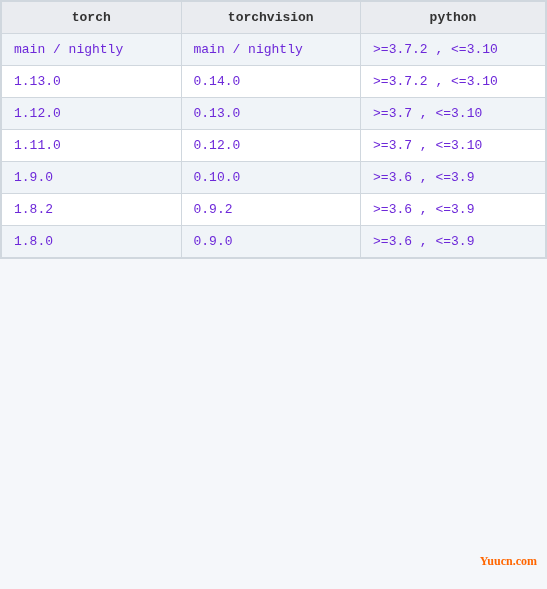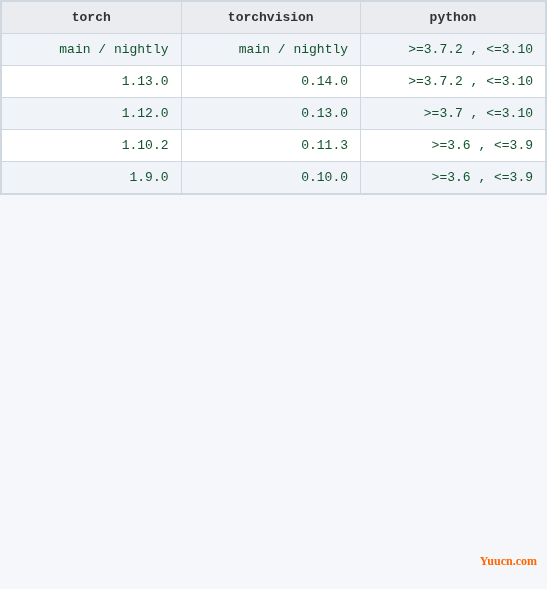--- a/index.html
+++ b/index.html
@@ -39,22 +39,22 @@
     tbody tr {
       background: #ffffff;
     }
 
     tbody tr:nth-child(odd) {
       background: #f0f4f8;
     }
 
     tbody tr td {
       padding: 8px 12px;
-      text-align: right;
-      color: #14532d;
+      text-align: left;
+      color: #6d28d9;
       border: 1px solid #d0d7de;
       font-size: 13px;
     }
 
     .col-torch { width: 33%; }
     .col-torchvision { width: 33%; }
     .col-python { width: 34%; }
 
     .watermark {
       position: fixed;
@@ -88,26 +88,36 @@
           <td>1.13.0</td>
           <td>0.14.0</td>
           <td>&gt;=3.7.2 , &lt;=3.10</td>
         </tr>
         <tr>
           <td>1.12.0</td>
           <td>0.13.0</td>
           <td>&gt;=3.7 , &lt;=3.10</td>
         </tr>
         <tr>
-          <td>1.10.2</td>
-          <td>0.11.3</td>
-          <td>&gt;=3.6 , &lt;=3.9</td>
+          <td>1.11.0</td>
+          <td>0.12.0</td>
+          <td>&gt;=3.7 , &lt;=3.10</td>
         </tr>
         <tr>
           <td>1.9.0</td>
           <td>0.10.0</td>
+          <td>&gt;=3.6 , &lt;=3.9</td>
+        </tr>
+        <tr>
+          <td>1.8.2</td>
+          <td>0.9.2</td>
+          <td>&gt;=3.6 , &lt;=3.9</td>
+        </tr>
+        <tr>
+          <td>1.8.0</td>
+          <td>0.9.0</td>
           <td>&gt;=3.6 , &lt;=3.9</td>
         </tr>
       </tbody>
   </table>
 </div>
 
 <div class="watermark">Yuucn.com</div>
 
 </body></html>

